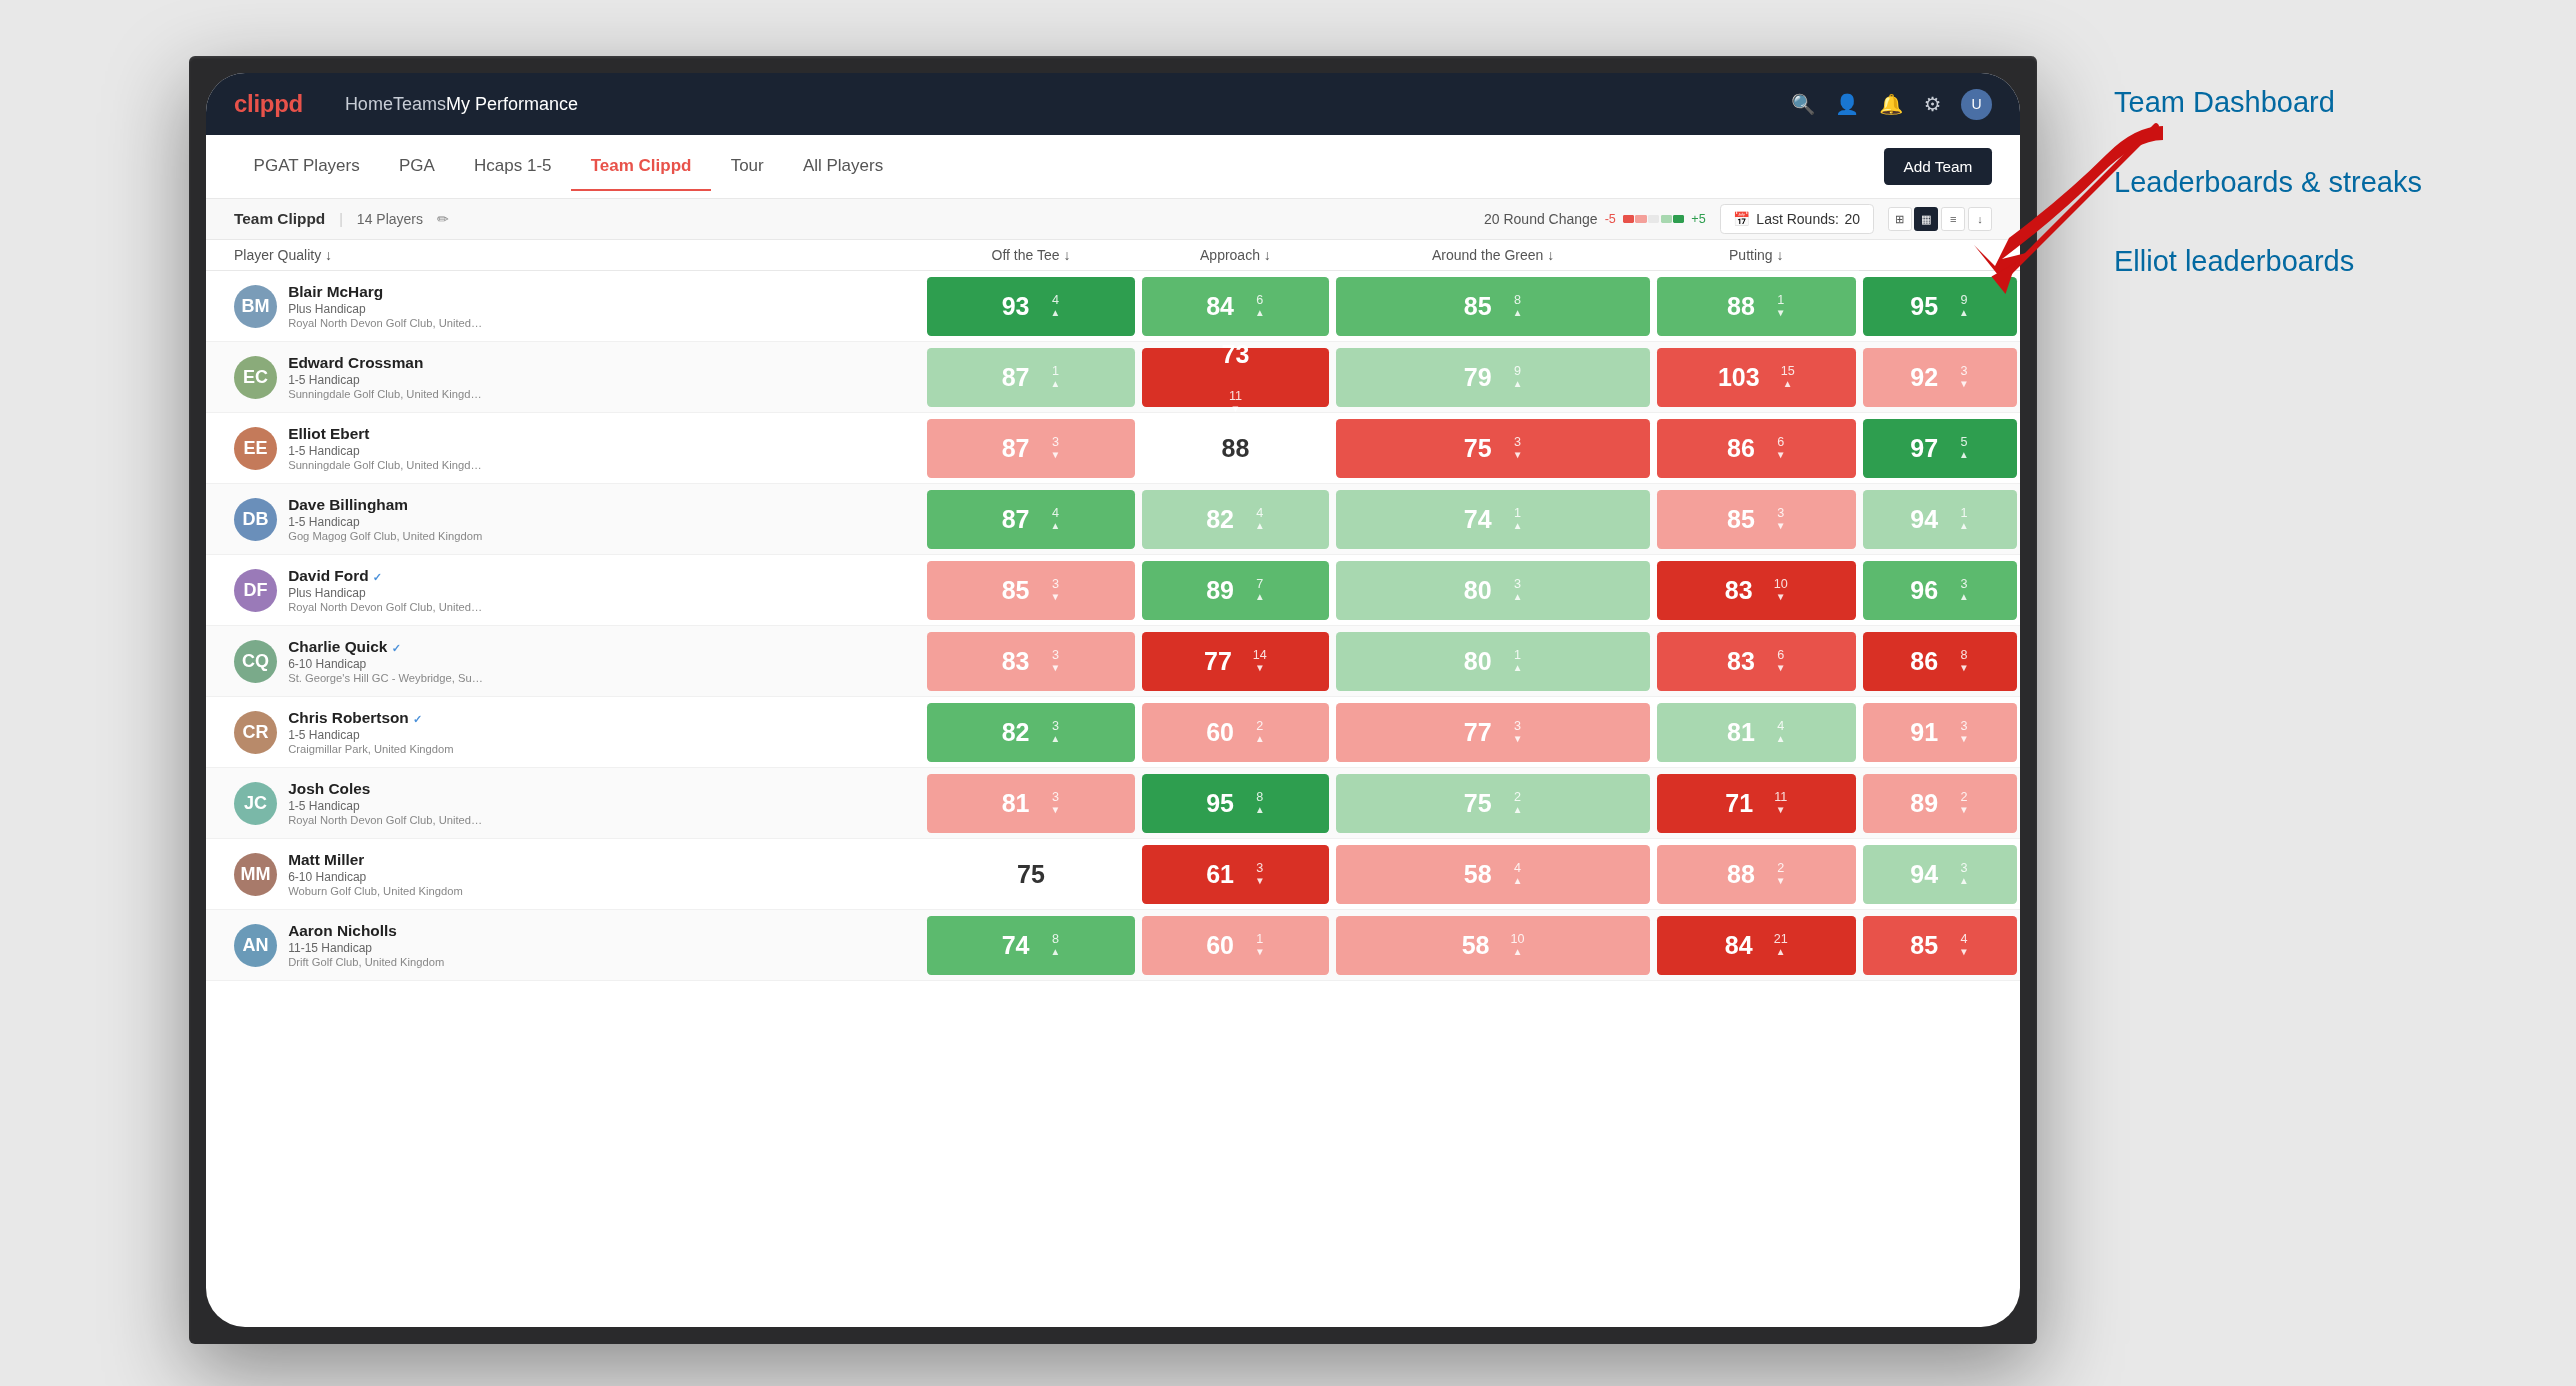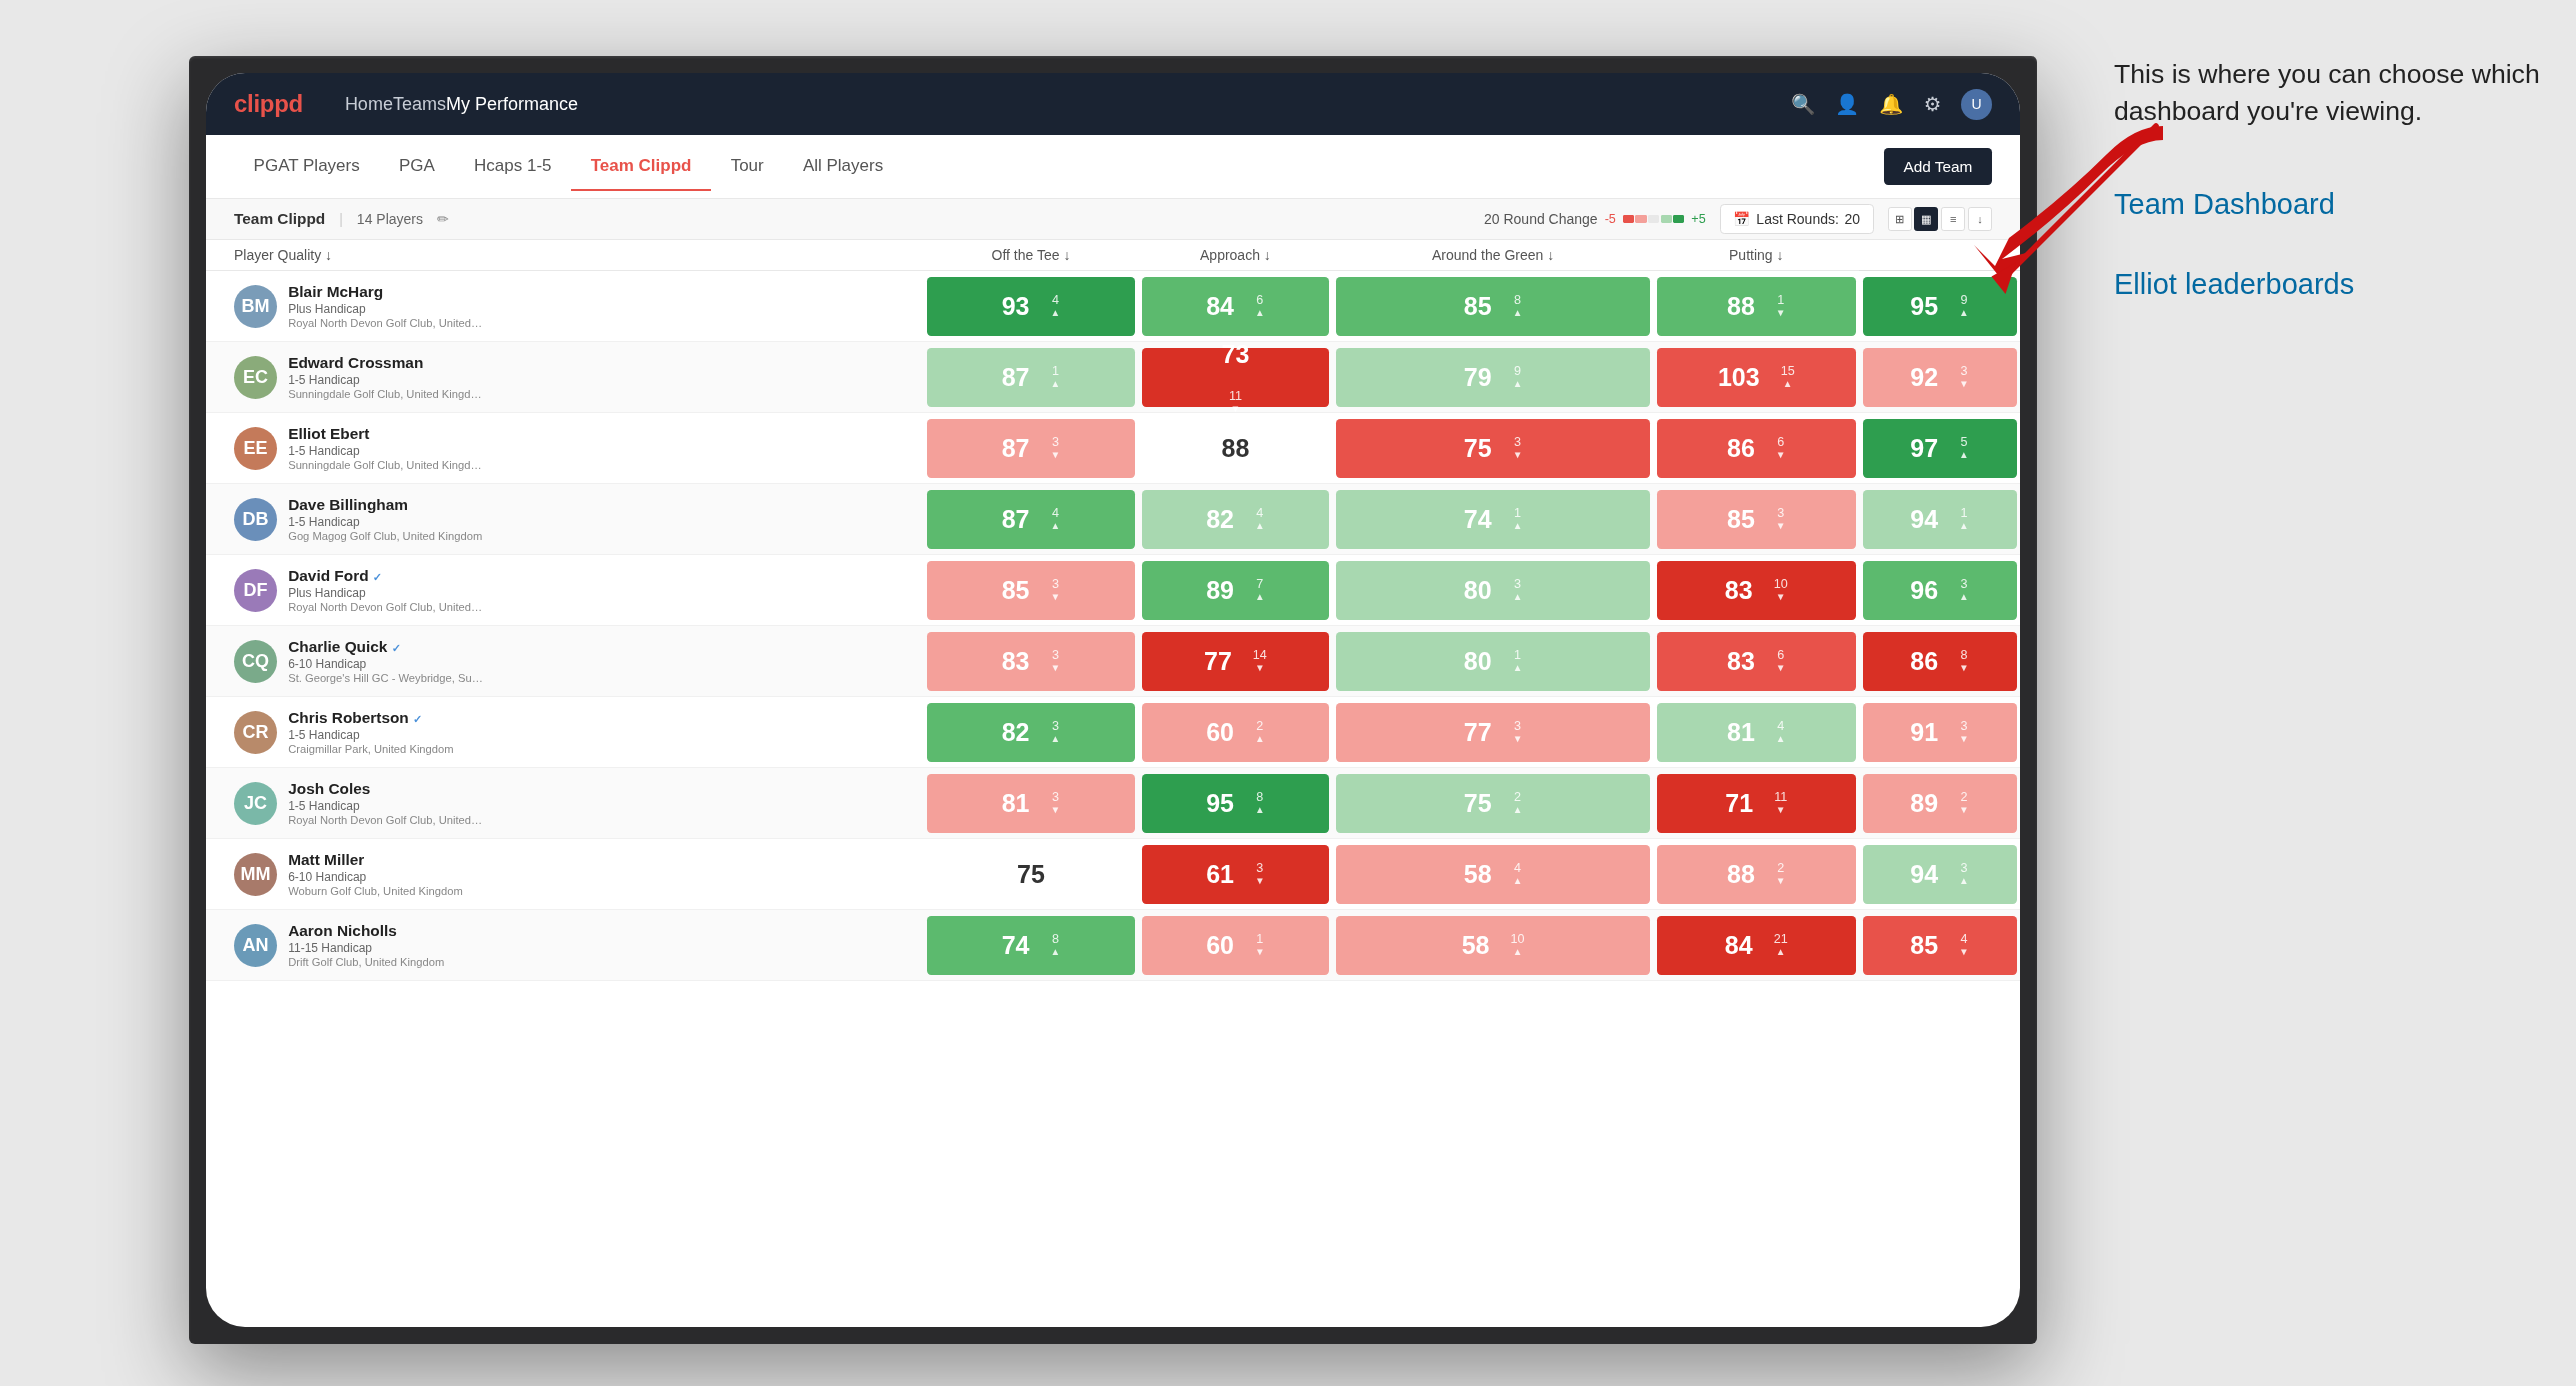--- a/index.html
+++ b/index.html
@@ -1031,23 +1031,23 @@
                 </tr>
               </tbody>
           </table>
         </div>
       </div>
 
     </div>
   </div>
 
   <div class="right-panel">
-    <p class="annotation-intro">This is where you can choose which dashboard you're viewing.</p>
     <div class="annotation-list">
       <div class="annotation-item">Team Dashboard</div>
+      <div class="annotation-item">Leaderboards &amp; streaks</div>
       <div class="annotation-item">Elliot leaderboards</div>
     </div>
   </div>
 
   <svg style="position:absolute; right:399px; top:112px; width:238px; height:196px;" viewBox="0 0 340 280">
     <path d="M 320 20 Q 280 20 240 60 Q 180 120 100 180 L 80 220 L 50 190 L 90 240 L 130 200 L 90 210 Q 170 150 230 90 Q 280 40 320 40 Z" fill="#cc1111" stroke="none"></path>
     <line x1="310" y1="20" x2="90" y2="240" stroke="#cc1111" stroke-width="8" stroke-linecap="round"></line>
     <polygon points="75,235 110,215 95,260" fill="#cc1111"></polygon>
   </svg>
 

